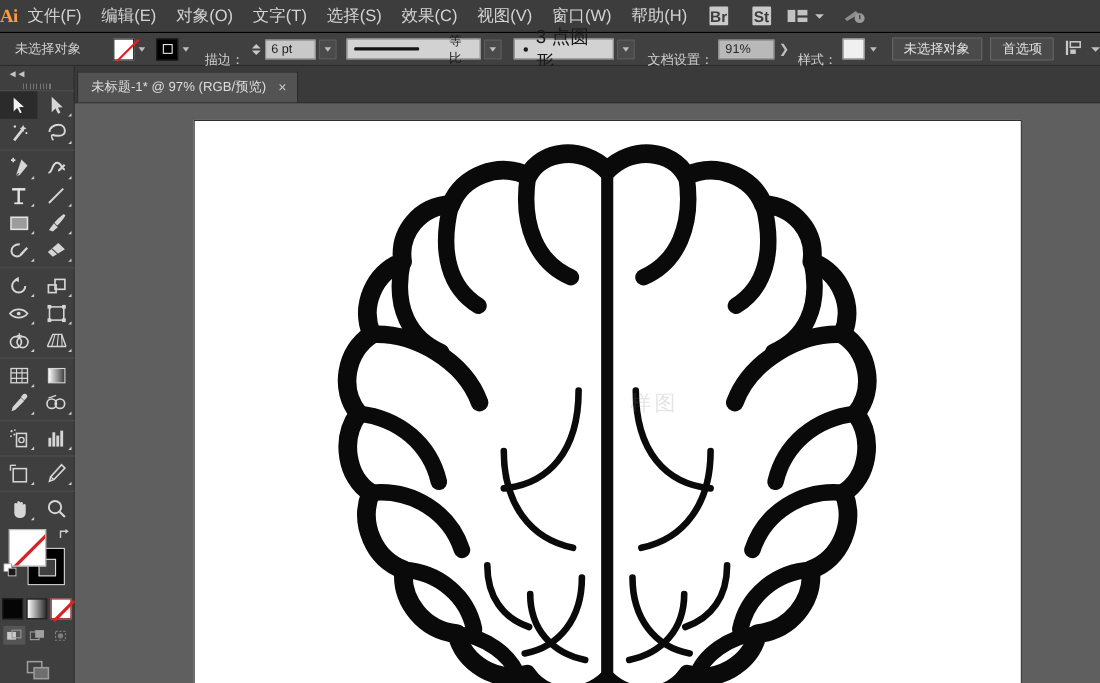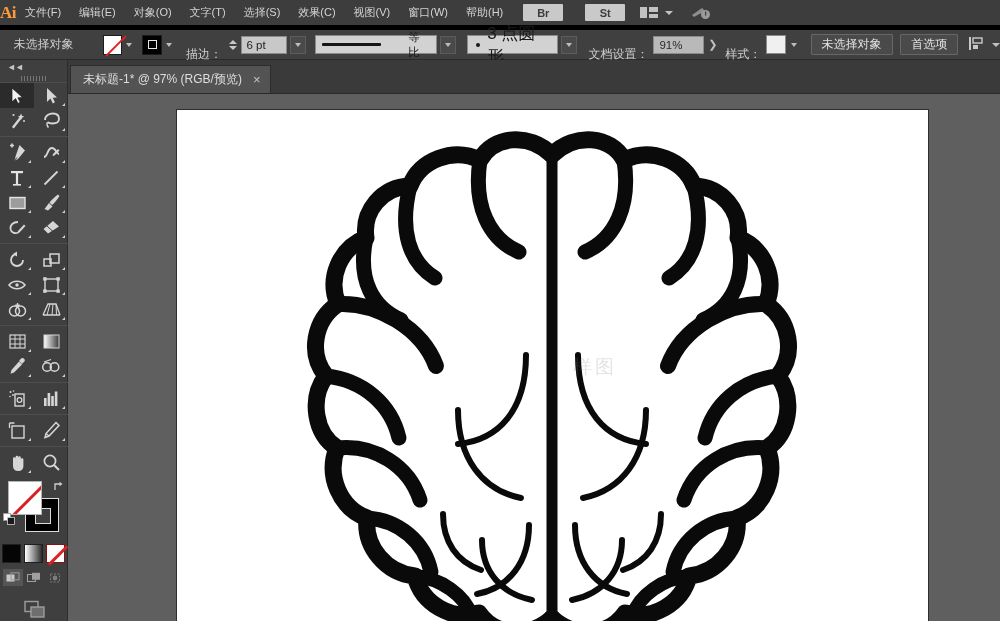--- a/index.html
+++ b/index.html
@@ -10,39 +10,39 @@
     font-family: "Liberation Sans", "DejaVu Sans", sans-serif;
     -webkit-font-smoothing: antialiased;
   }
   #app { position: relative; width: 1000px; height: 621px; }
 
   
   .menubar {
     position: absolute; left: 0; top: 0; width: 1000px; height: 30px;
     background: #3d3d3d;
     display: flex; align-items: center;
-    border-bottom: 5px solid #000000;
+    border-bottom: 1px solid #000000;
   }
   .ai-logo {
     width: 34px; height: 30px;
     display: flex; align-items: center; justify-content: center;
     color: #ff9a3c; font-weight: bold; font-size: 17px;
     font-family: "Liberation Serif", "DejaVu Serif", serif;
     letter-spacing: -0.5px;
   }
   .menu-item {
-    color: #d4d4d4; font-size: 11px;
+    color: #d4d4d4; font-size: 15px;
     padding: 0 9px; height: 30px;
     display: flex; align-items: center;
     white-space: nowrap; cursor: default;
   }
   .menubar-right { margin-left: auto; display: flex; align-items: center; padding-right: 300px; }
   .badge-btn {
-    width: 40px; height: 17px; background: #c9c9c9; color: #3d3d3d;
-    font-size: 11px; display: flex; align-items: center; justify-content: center;
+    width: 17px; height: 17px; background: #c9c9c9; color: #3d3d3d;
+    font-size: 14px; display: flex; align-items: center; justify-content: center;
     margin: 0 11px; border-radius: 1px; font-weight: bold;
   }
   .arrange-ico { display: flex; align-items: center; margin-left: 4px; }
   .arrange-ico .sq1 { width: 7px; height: 11px; background: #c2c2c2; }
   .arrange-ico .sqcol { display: flex; flex-direction: column; gap: 2px; margin-left: 2px; }
   .arrange-ico .sq2 { width: 9px; height: 4.5px; background: #c2c2c2; }
   .caret { width: 0; height: 0; border-left: 4px solid transparent; border-right: 4px solid transparent;
            border-top: 4px solid #c2c2c2; margin-left: 7px; }
   .ws-ico { margin-left: 18px; position: relative; width: 20px; height: 18px; }
 

